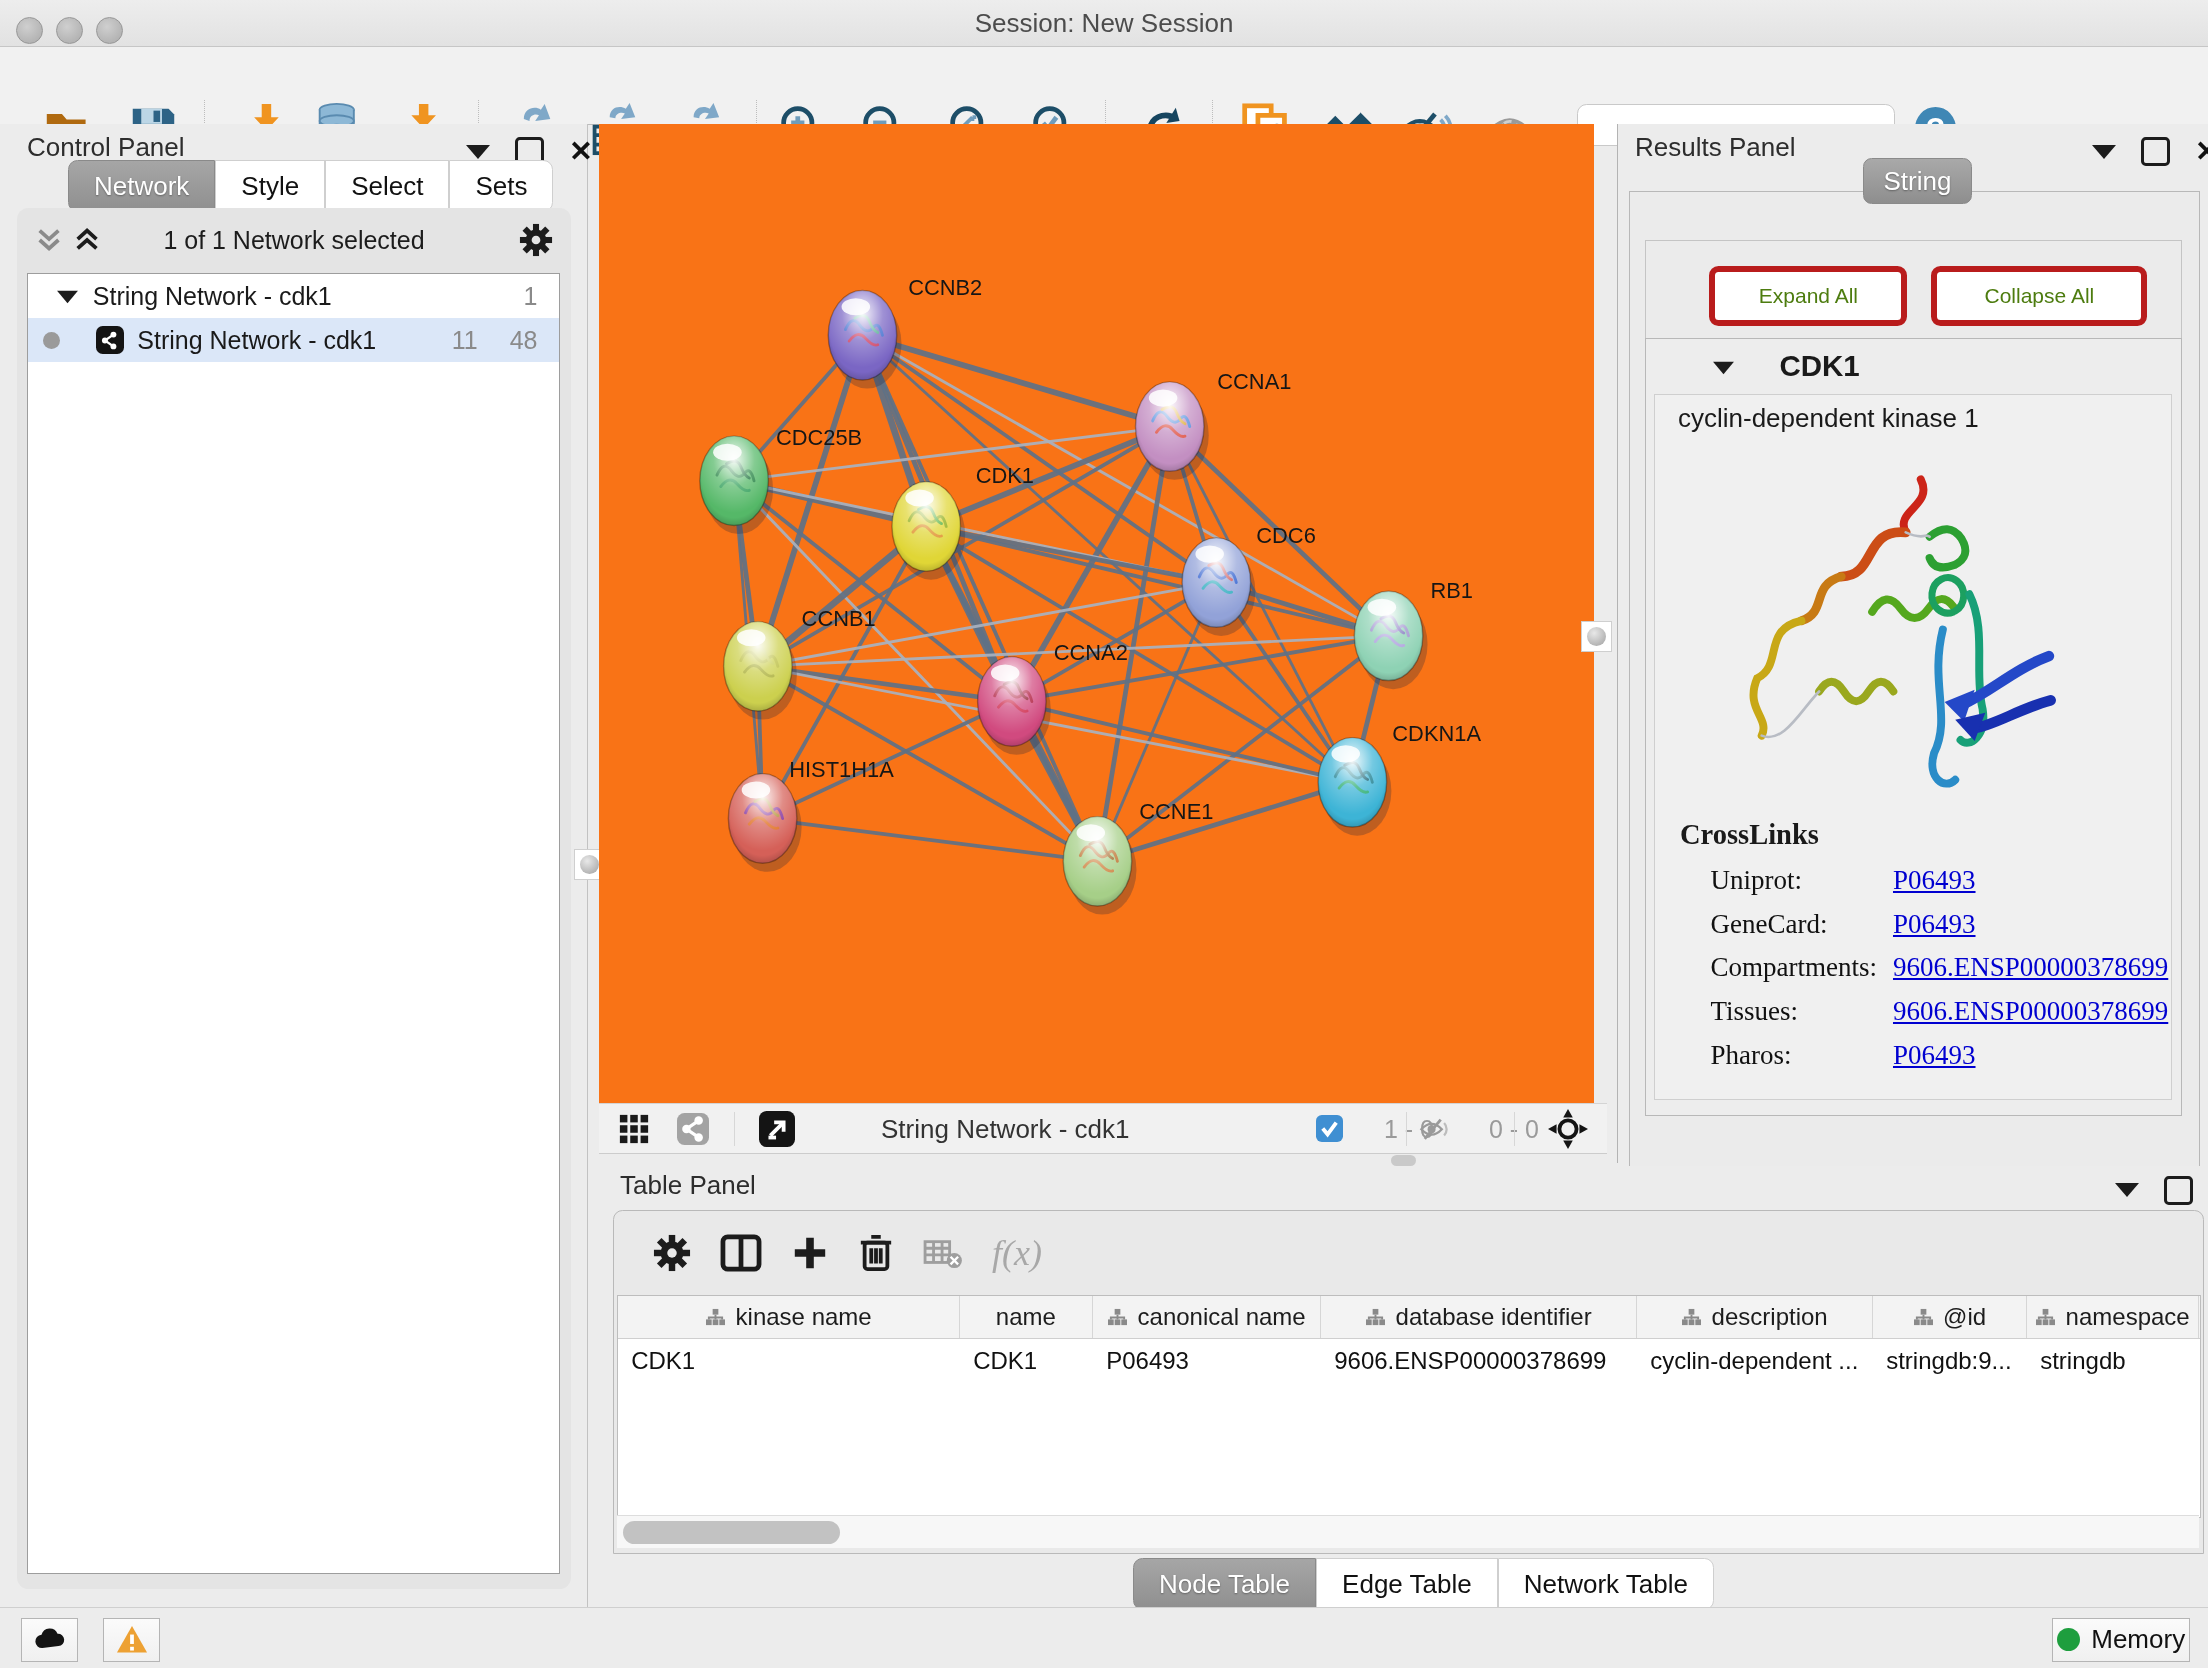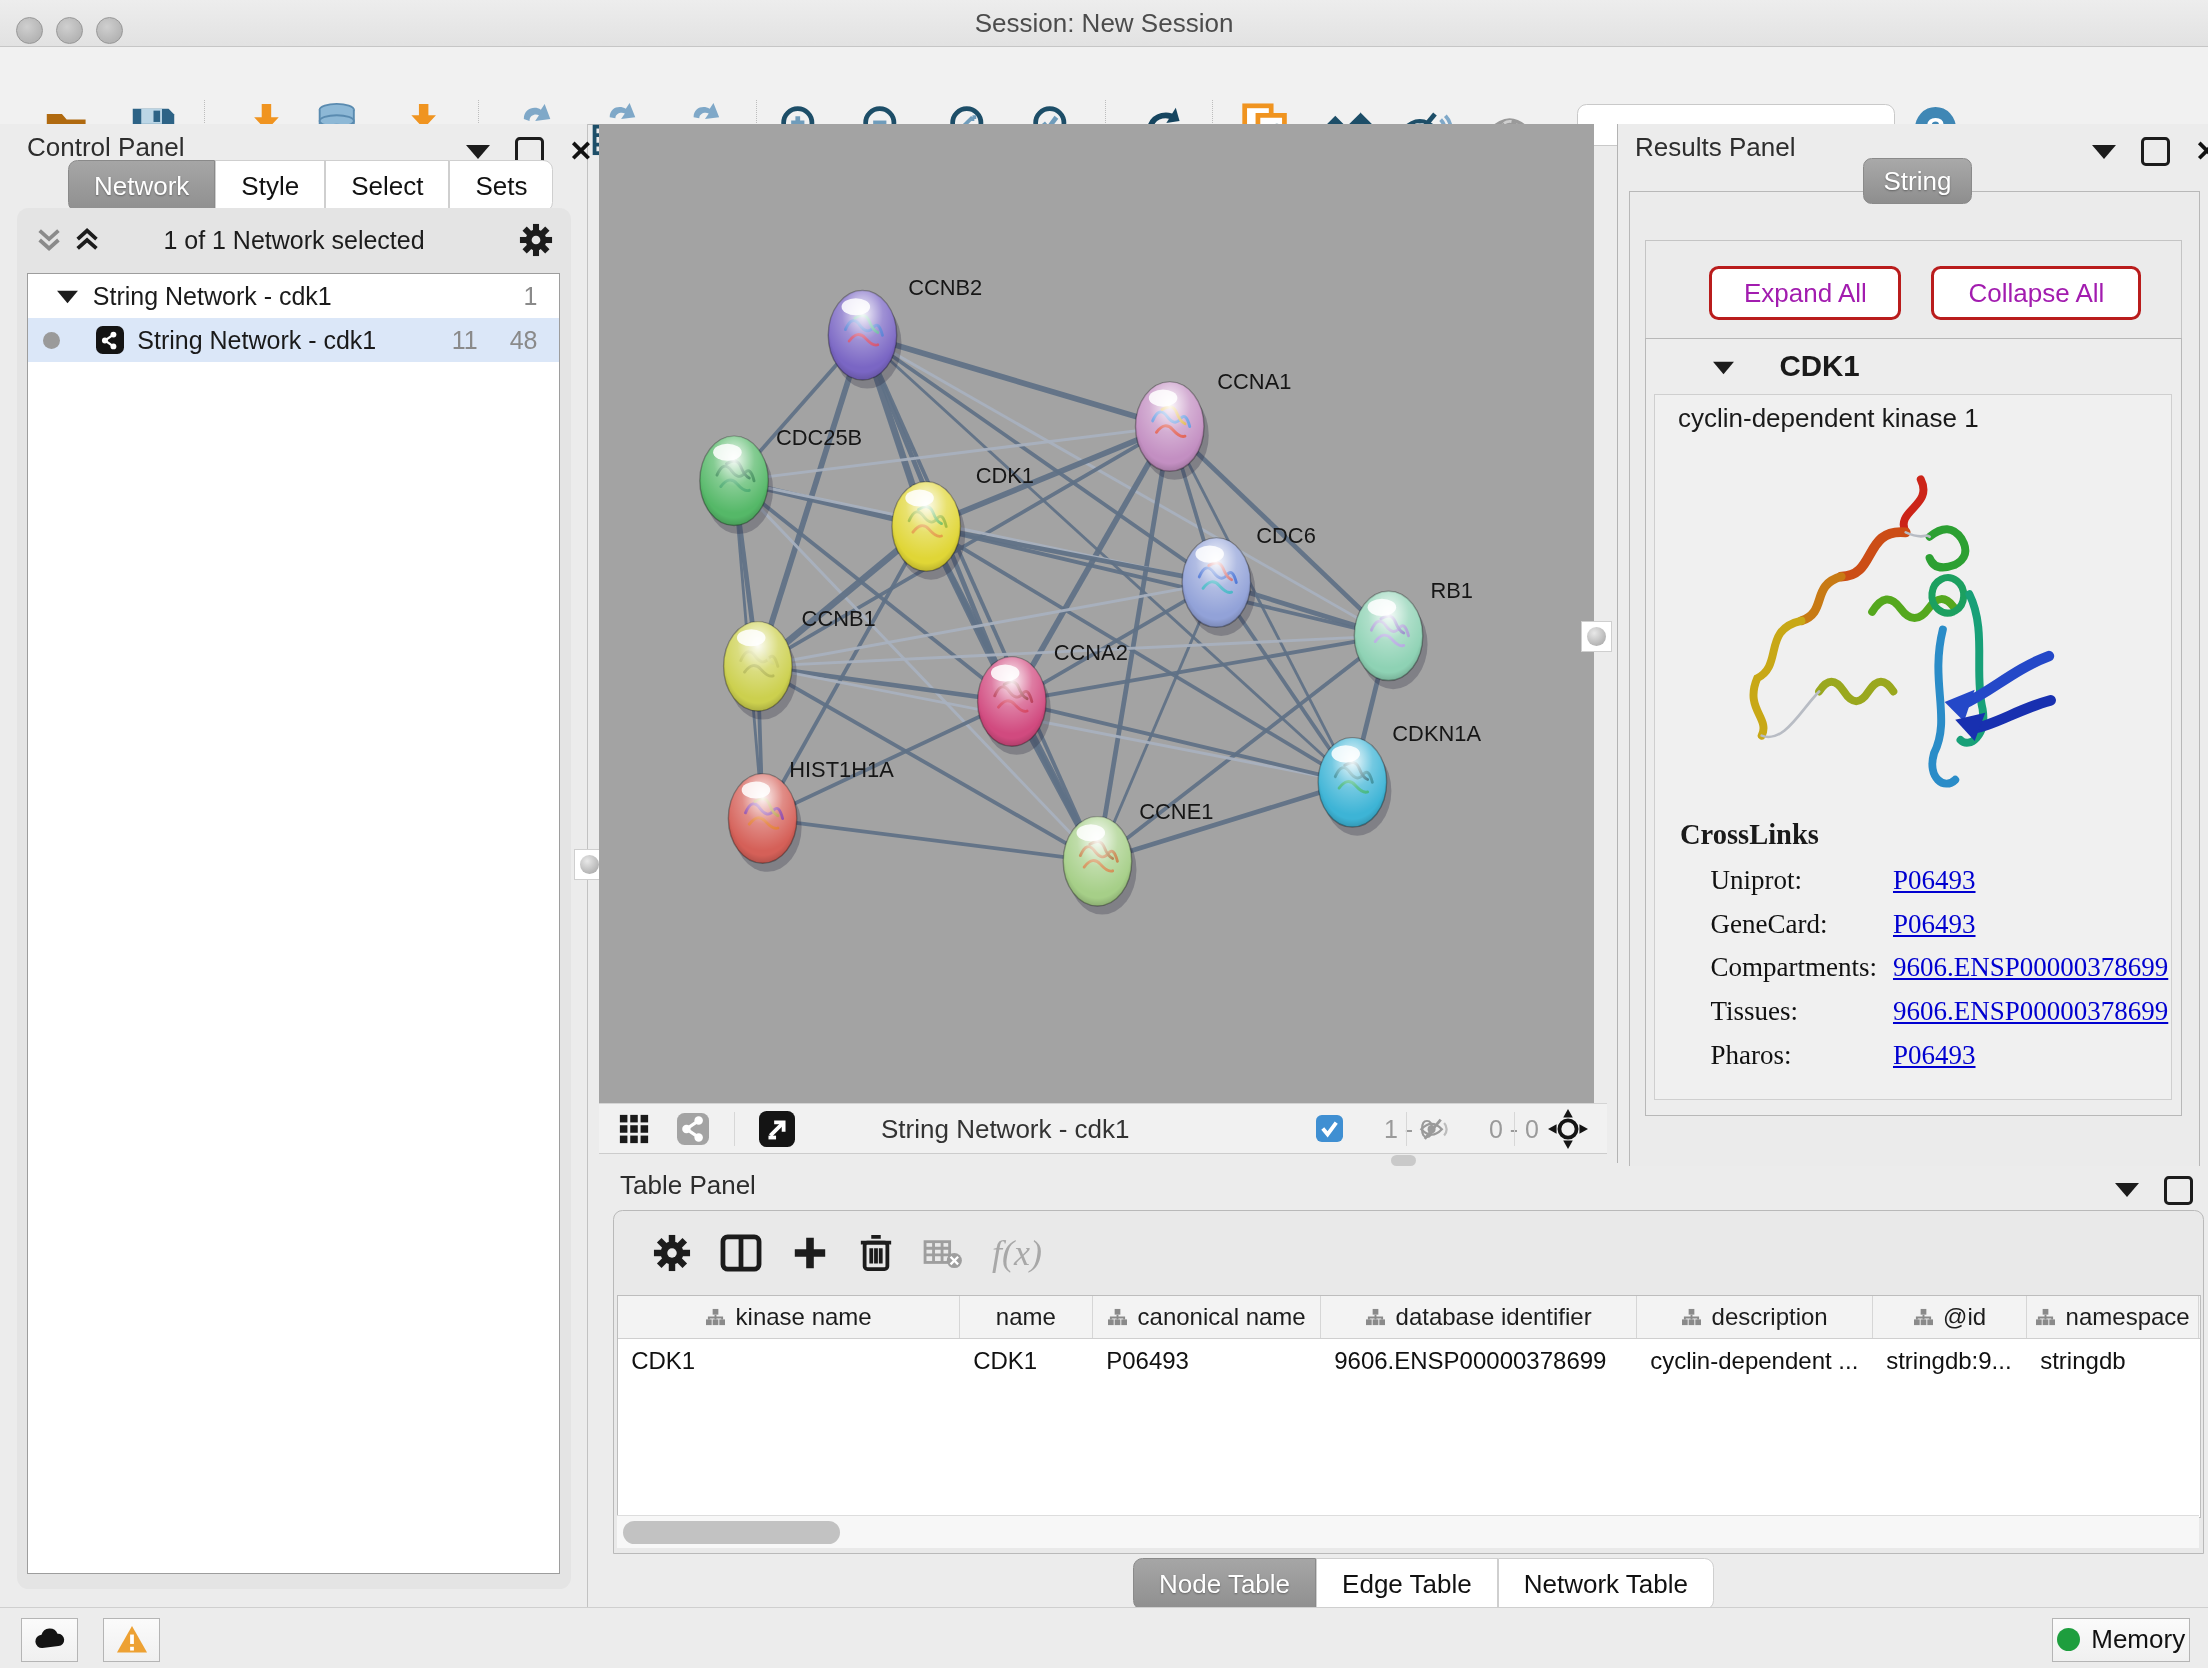--- a/index.html
+++ b/index.html
@@ -37,31 +37,31 @@
   .cp-selrow{position:absolute;left:0;top:13.3px;width:100%;height:38px;}
   .cp-selrow .txt{position:absolute;left:0;right:0;text-align:center;font-size:25px;color:#1c1c1c;line-height:38px;}
   .netlist{position:absolute;left:9.5px;top:65px;width:533px;height:1301px;background:#fff;border:1.9px solid #9d9d9d;box-sizing:border-box;}
   .netrow{position:relative;height:44px;display:flex;align-items:center;font-size:25px;}
   .netrow.sel{background:#dbe7f8;}
   .badge{color:#8a8a8a;font-size:25px;}
   .appicon{width:28.5px;height:28.5px;border-radius:6.7px;background:#141414;display:flex;align-items:center;justify-content:center;}
   
   .gutter-handle{width:28.5px;height:28.5px;background:#fff;border:1px solid #cfcfcf;display:flex;align-items:center;justify-content:center;}
   .gutter-handle .dot{width:19px;height:19px;border-radius:50%;background:radial-gradient(circle at 38% 32%,#e8e8e8,#9f9f9f);}
-  .netcanvas{left:599px;top:124px;width:995px;height:980px;background:#a3a3a3;}
+  .netcanvas{left:599px;top:124px;width:995px;height:980px;background:#f97316;}
   .netstatus{left:599px;top:1103px;width:1008px;height:49px;background:#f1f1f1;border-top:1px solid #d4d4d4;border-bottom:1px solid #cccccc;}
   .nsdiv{position:absolute;top:7.6px;height:34px;border-left:1.9px solid #d7d7d7;}
   .nslabel{position:absolute;font-size:26px;color:#333;top:9.5px;}
   .nscount{position:absolute;font-size:25px;color:#9a9a9a;top:11.4px;margin-left:32px;}
   
   .rpanel{left:1617px;top:124px;width:592px;height:1039px;background:#ececec;border-left:1.9px solid #b3b3b3;box-sizing:border-box;}
   .rp-box{position:absolute;left:11.4px;top:67px;width:569px;height:1008px;background:#ebebeb;border:1.9px solid #b8b8b8;}
   .rp-tab{position:absolute;left:245px;top:34px;width:107px;height:44px;line-height:44px;text-align:center;font-size:26px;color:#fff;background:linear-gradient(#a9a9a9,#8e8e8e);border:1px solid #8a8a8a;border-radius:8.6px;text-shadow:0 1px 1.9px rgba(0,0,0,.35);z-index:3;}
   .rp-btnbar{position:absolute;left:15px;top:48px;width:535px;height:97px;border:1.9px solid #c4c4c4;}
-  .rp-btn{position:absolute;top:25px;height:48px;line-height:48px;background:#fff;border:3px solid #b91c1c;border-radius:9.5px;font-size:26px;text-align:center;color:#a21caf;}
+  .rp-btn{position:absolute;top:25px;height:48px;line-height:48px;background:#fff;border:6px solid #b91c1c;border-radius:9.5px;font-size:21px;text-align:center;color:#4d7c0f;}
   .rp-section{position:absolute;left:15px;top:146px;width:535px;height:776px;border:1.9px solid #b8b8b8;background:#ededed;}
   .rp-gene{position:absolute;left:0;top:9.5px;width:100%;height:40px;}
   .rp-desc-box{position:absolute;left:7.6px;top:55px;width:516px;height:704px;border:1.9px solid #cfcfcf;background:#f0f0f0;}
   .serif{font-family:"Liberation Serif",serif;}
   .xrow{position:absolute;left:27px;right:13.3px;height:44px;font-size:27px;}
   .xrow .xlabel{position:absolute;left:28.5px;color:#111;}
   .xrow a{position:absolute;left:211px;color:#0000d0;text-decoration:underline;}
   
   .tpanel{left:597px;top:1166px;width:1611px;height:441px;background:#ececec;}
   .tp-box{position:absolute;left:16px;top:44px;width:1589px;height:342px;background:#e9e9e9;border:1.9px solid #b9b9b9;border-radius:9.5px 9.5px 0 0;}

